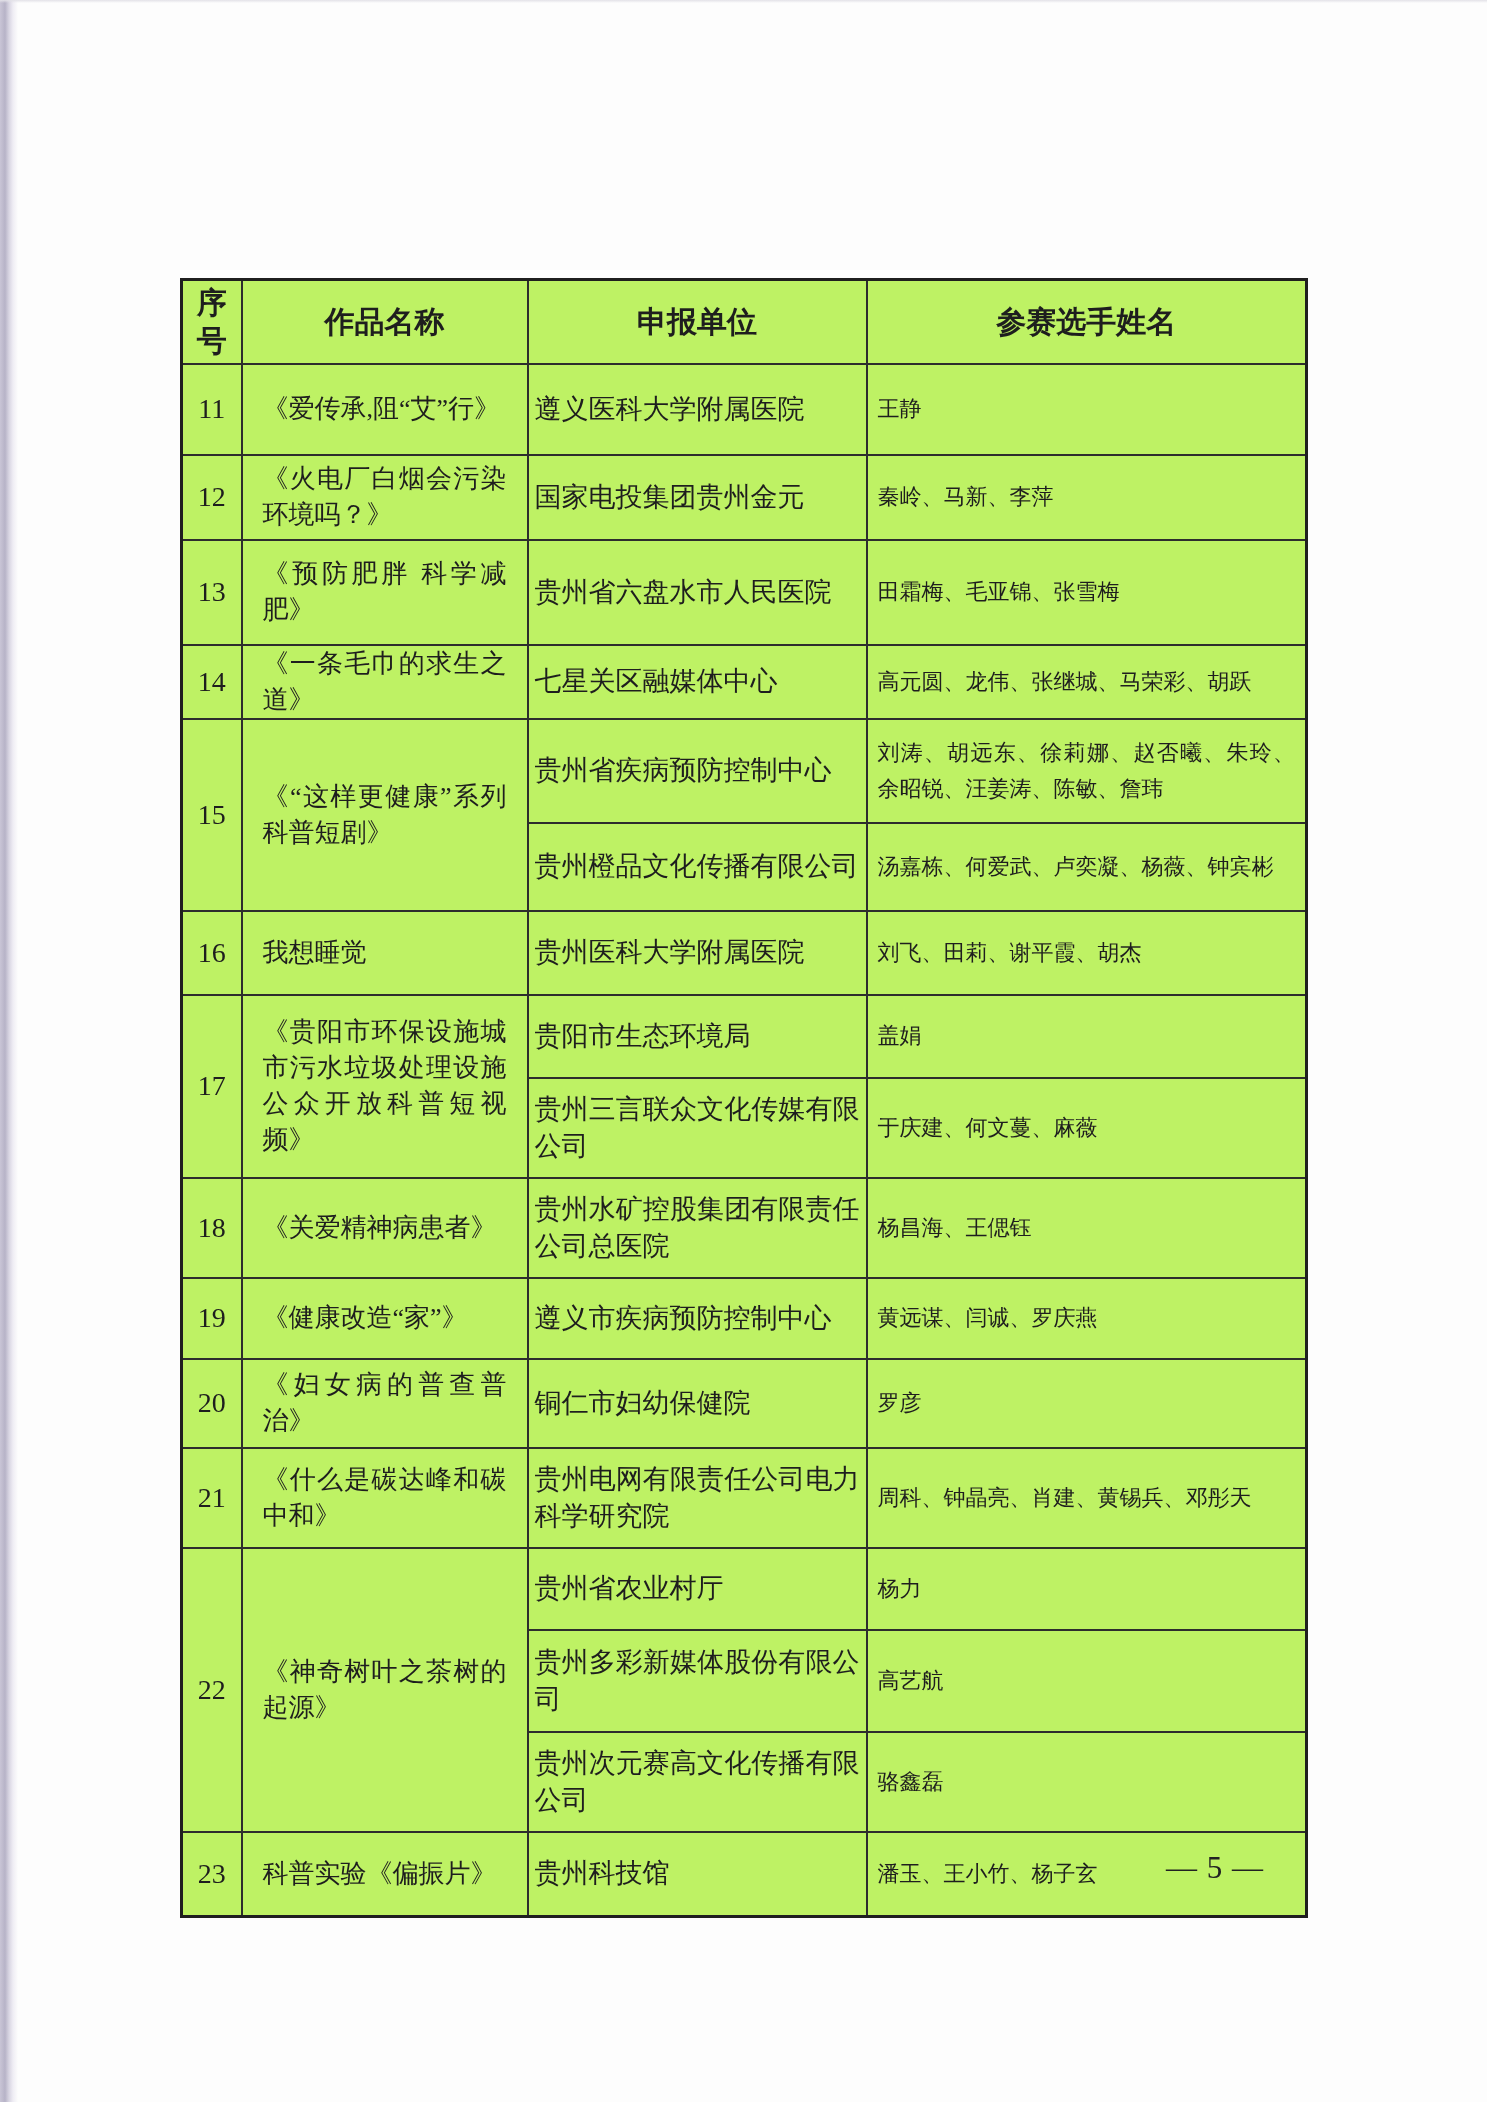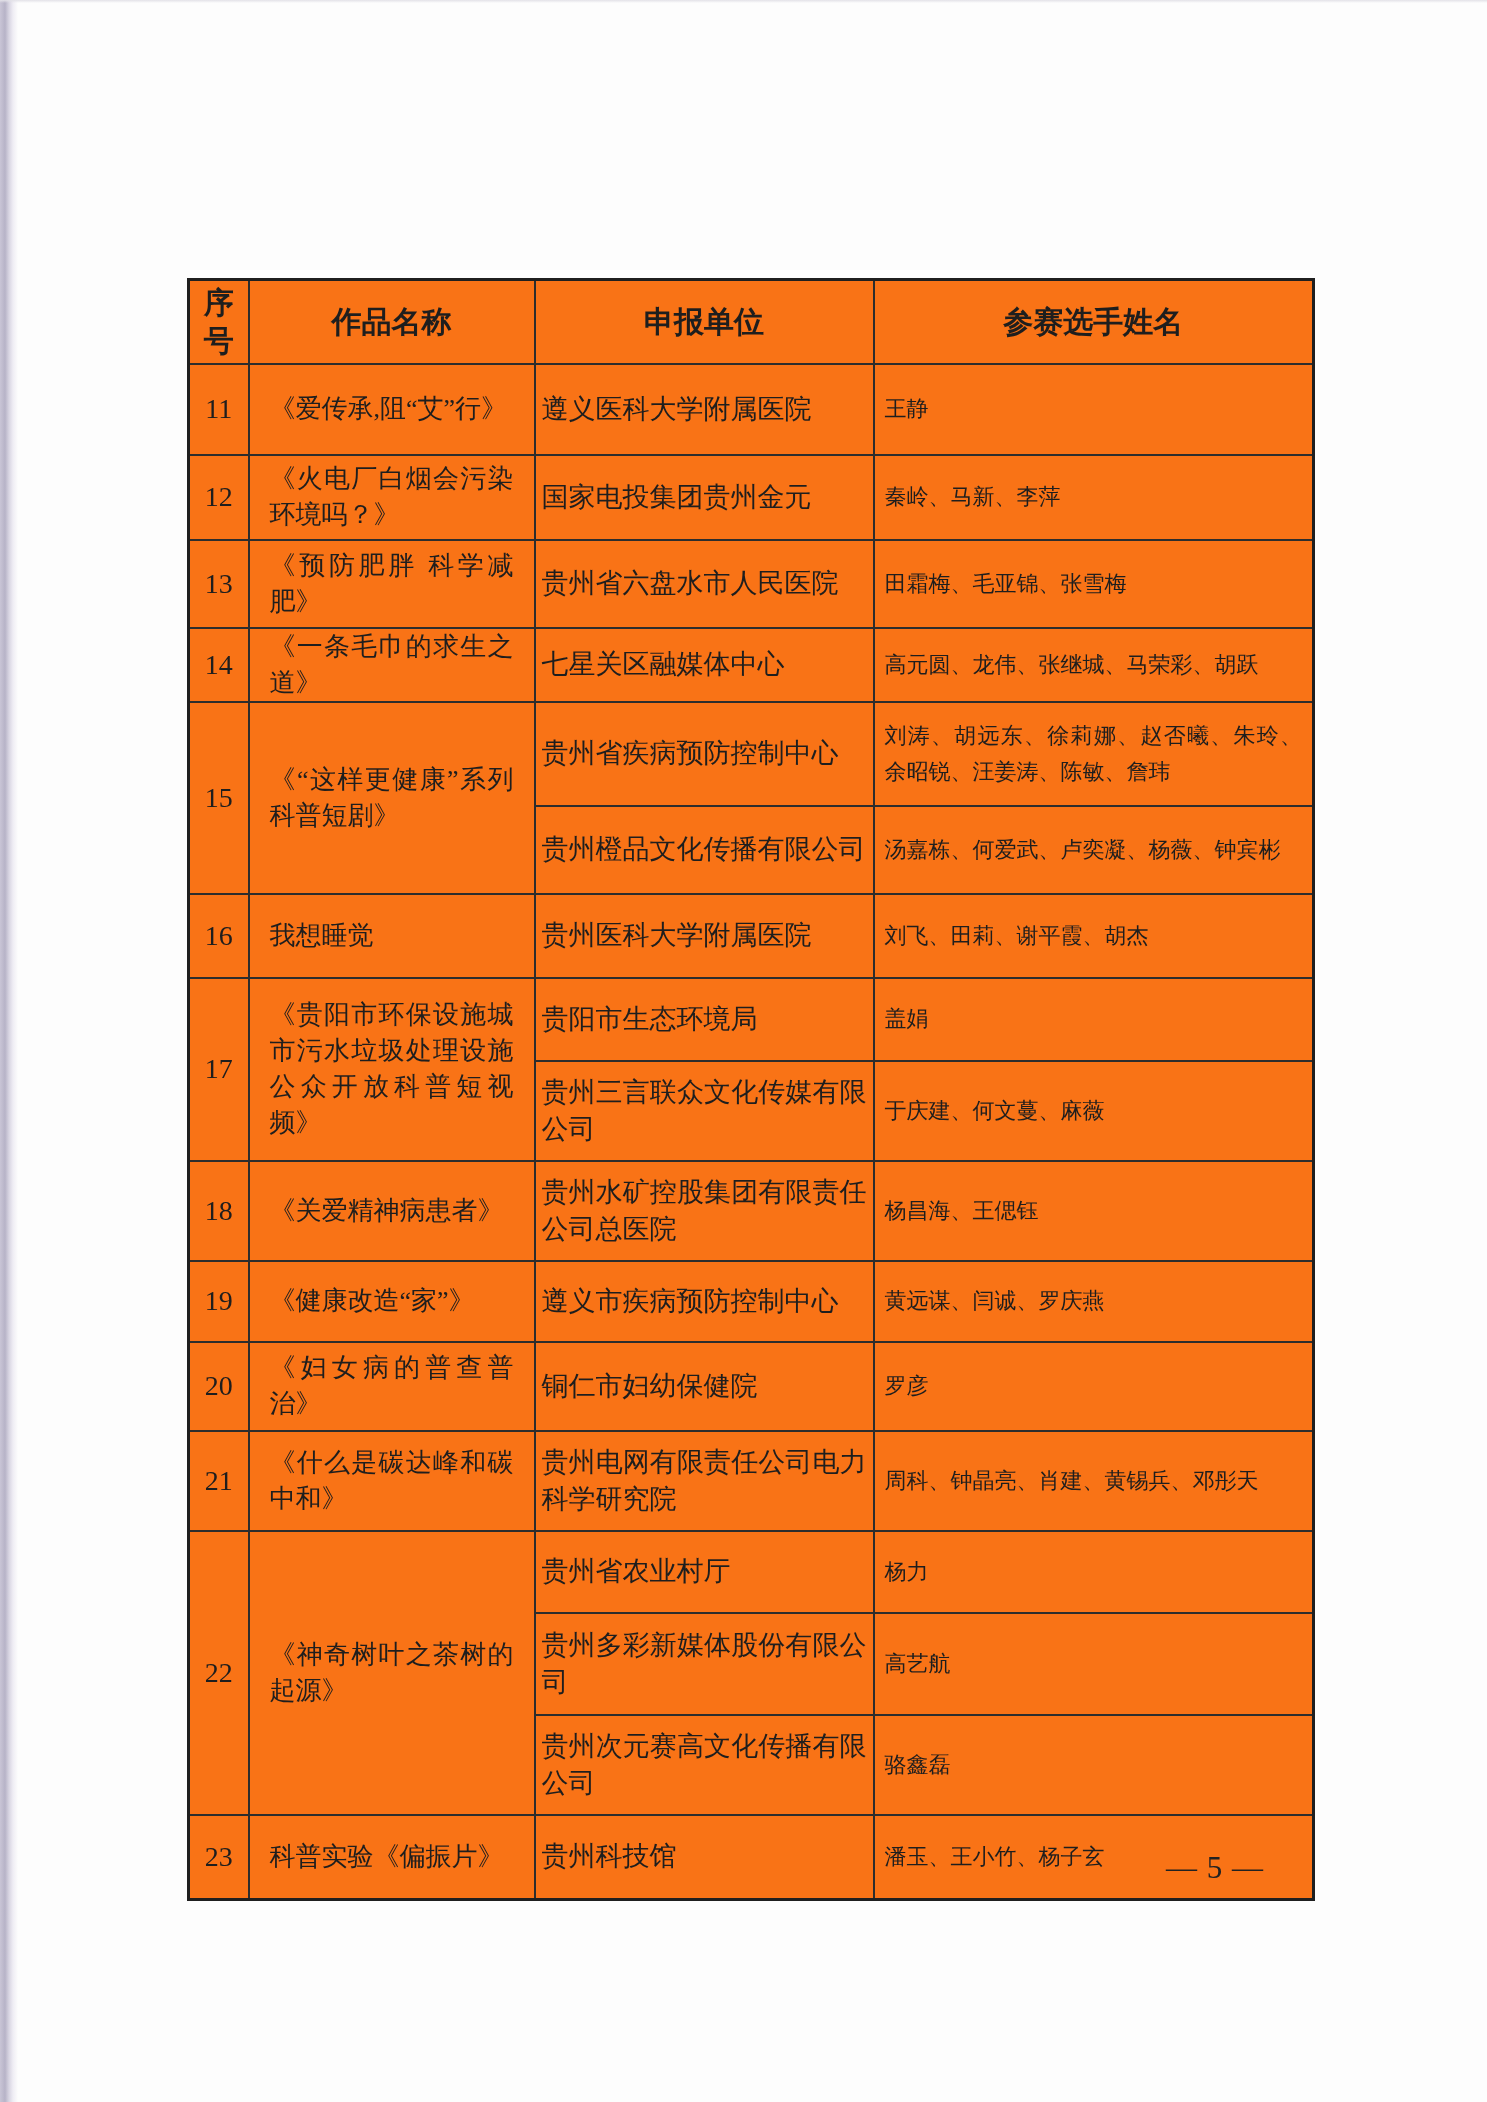--- a/index.html
+++ b/index.html
@@ -19,25 +19,25 @@
     position:absolute;left:0;top:0;width:18px;height:100%;
     background:linear-gradient(to right,
       #c9c5d6 0px,#b7b3c7 5px,#d8d5e2 9px,#efedf4 13px,rgba(255,255,255,0) 18px);
   }
   .scan-top{
     position:absolute;left:0;top:0;width:100%;height:3px;
     background:linear-gradient(to bottom,#e3e2e8,rgba(255,255,255,0));
   }
   table.works{
     position:absolute;
-    left:187px;top:278px;
+    left:180px;top:278px;
     width:1125px;
     border-collapse:collapse;
     table-layout:fixed;
-    background:#f97316;
+    background:#bef264;
   }
   table.works col.c-no{width:60px;}
   table.works col.c-title{width:286px;}
   table.works col.c-unit{width:339px;}
   table.works col.c-names{width:440px;}
   table.works th, table.works td{
     border:2px solid #2d2d2d;
     vertical-align:middle;
     color:#1e1e1e;
     overflow:hidden;
@@ -73,21 +73,21 @@
     text-justify:inter-character;
   }
   td.names{
     font-size:22px;
     line-height:36px;
     padding:0 10px;
     text-align:justify;
     text-justify:inter-character;
   }
   
-  tr.row-0{height:91px;}  tr.row-1{height:85px;}  tr.row-2{height:88px;}
+  tr.row-0{height:91px;}  tr.row-1{height:85px;}  tr.row-2{height:105px;}
   tr.row-3{height:63px;}  tr.row-4{height:104px;} tr.row-5{height:88px;}
   tr.row-6{height:84px;margin-top:13px;}  tr.row-7{height:83px;}  tr.row-8{height:85px;}
   tr.row-9{height:89px;}  tr.row-10{height:81px;} tr.row-11{height:89px;}
   tr.row-12{height:86px;} tr.row-13{height:82px;} tr.row-14{height:102px;}
   tr.row-15{height:85px;} tr.row-16{height:85px;}
   .page-number{
     position:absolute;
     left:1130px;top:1850px;width:170px;
     text-align:center;
     font-family:"Liberation Serif","DejaVu Serif",serif;

